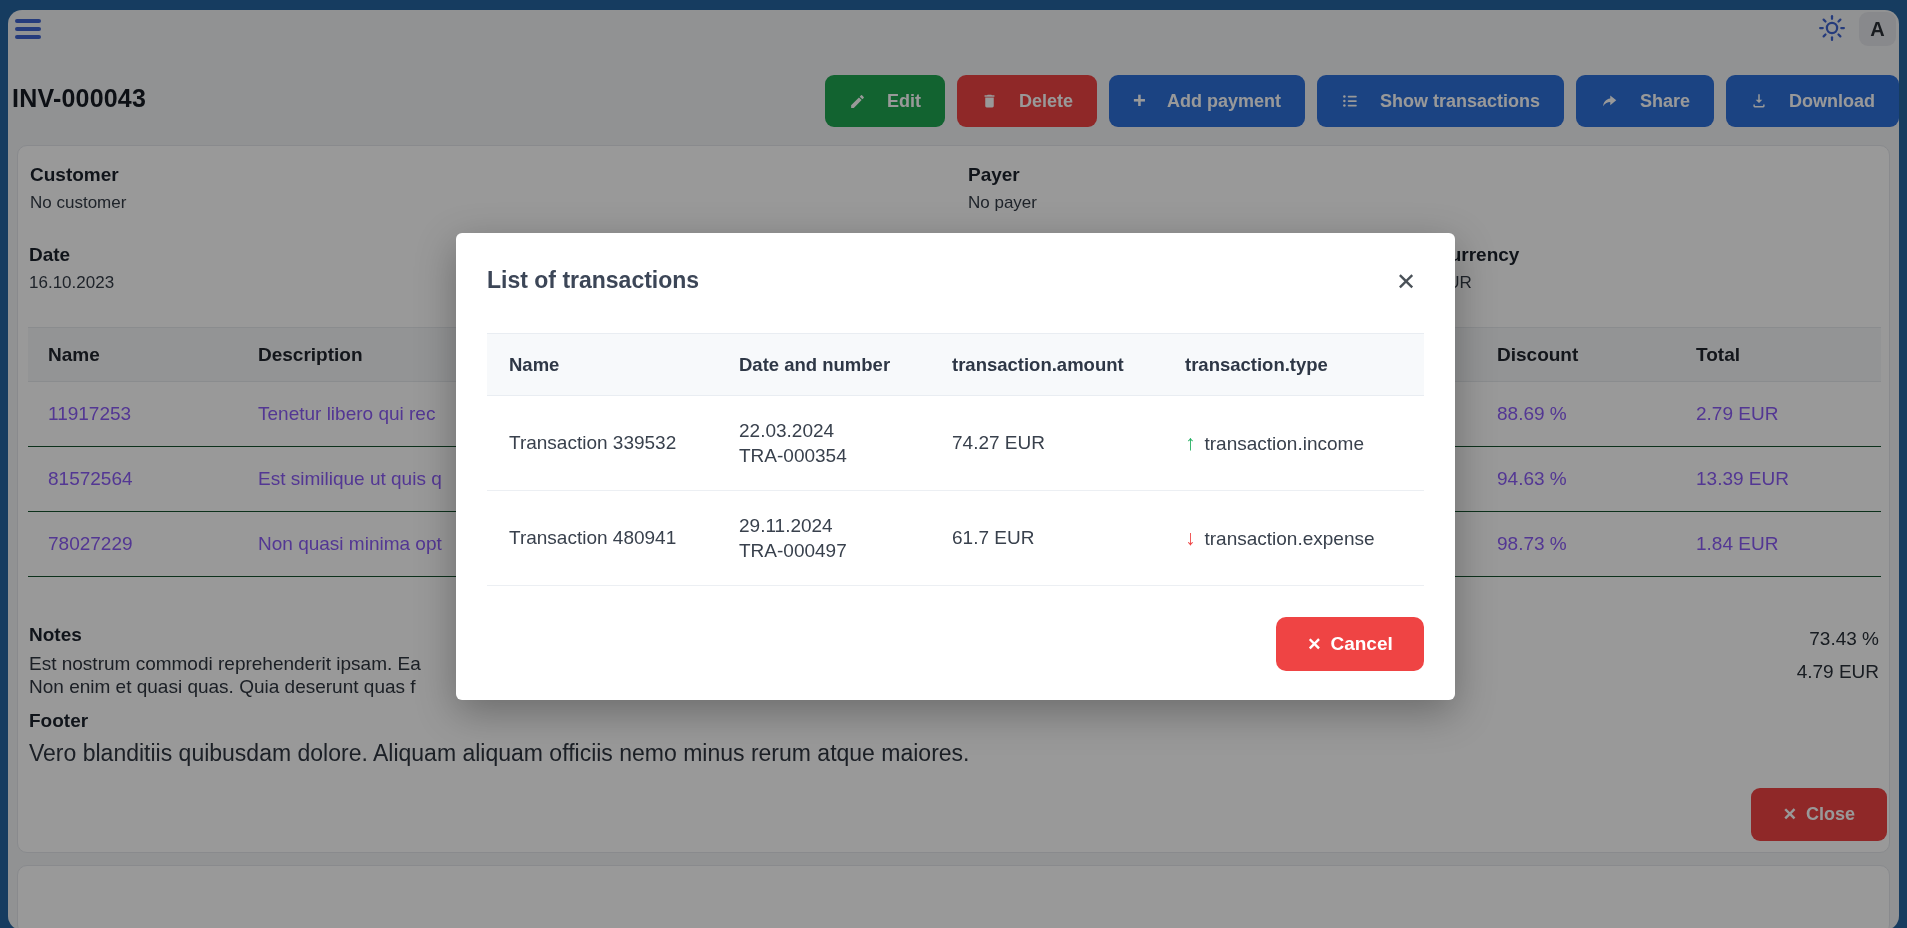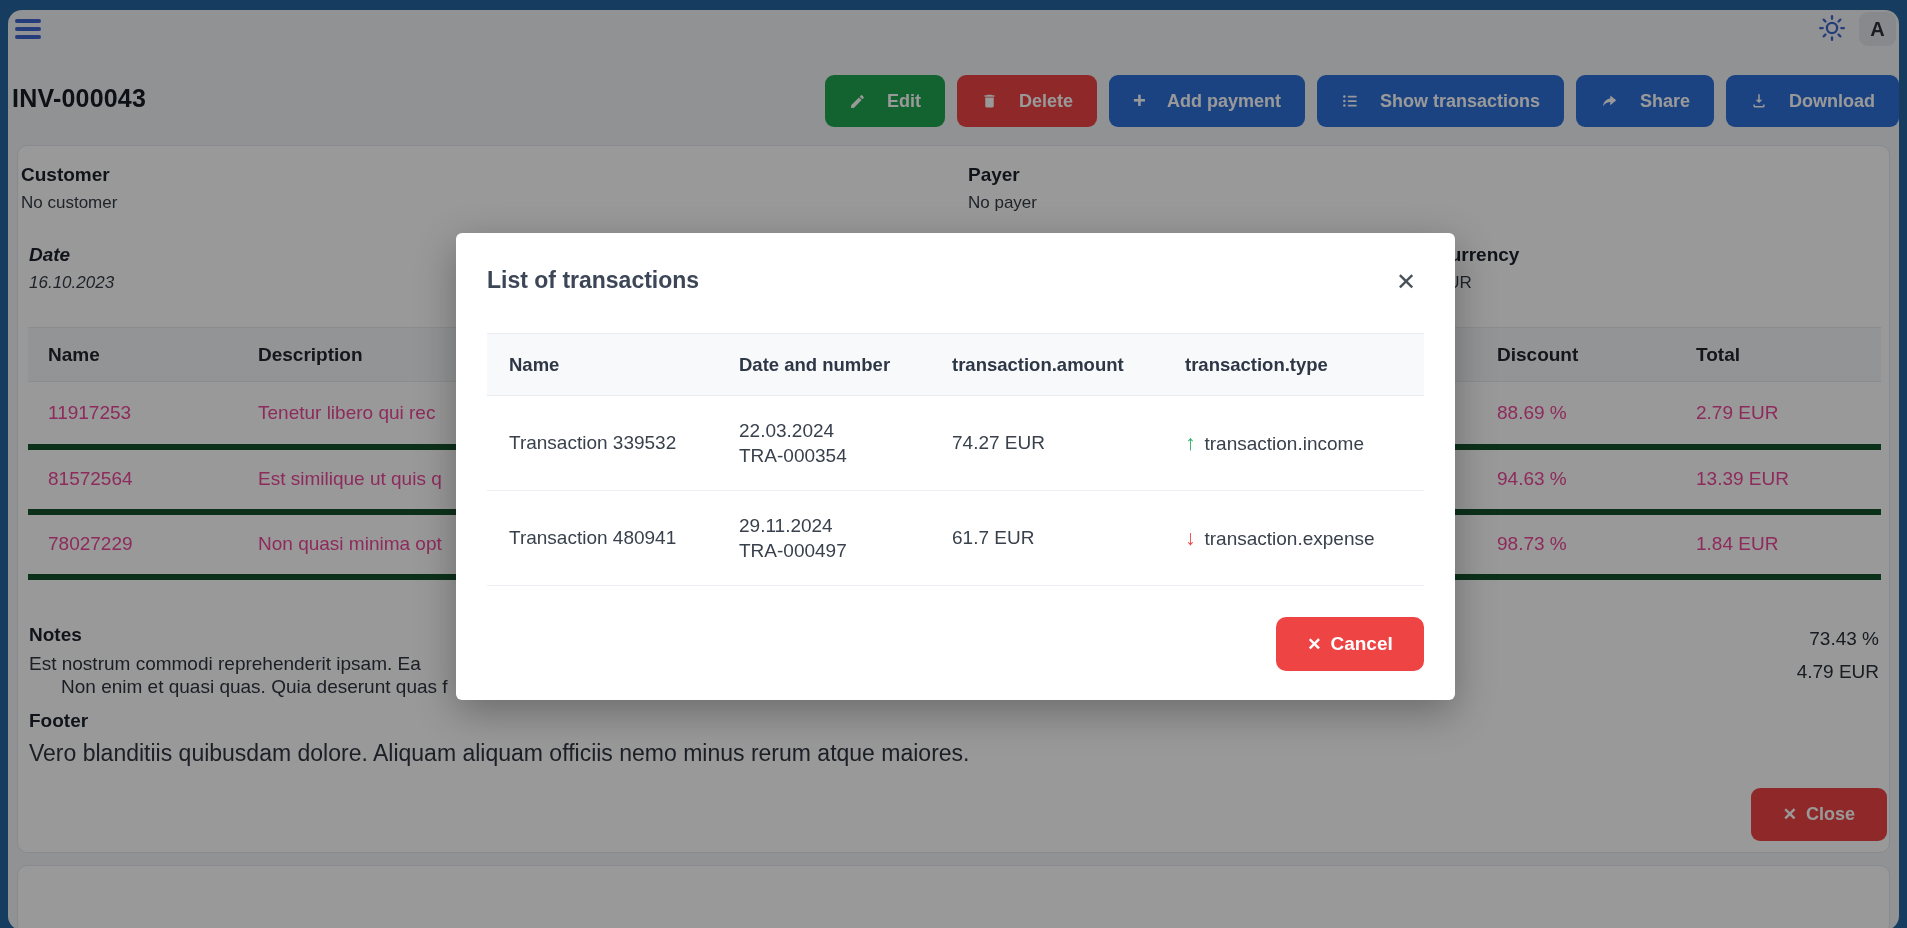--- a/index.html
+++ b/index.html
@@ -37,26 +37,26 @@
   #invoice-card { left:17px; top:145px; width:1873px; height:708px; }
   #bottom-card  { left:17px; top:865px; width:1873px; height:70px; }
 
   .field { position:absolute; }
   .field .lbl { font-size:19px; font-weight:700; color:#1b222c; }
   .field .val { font-size:17px; color:#343c47; margin-top:7px; }
 
   table.items { position:absolute; left:10px; top:181px; width:1853px; border-collapse:collapse; table-layout:fixed; }
   table.items thead th { height:54px; background:#f6f7f9; border-top:1px solid #e7e9ed; border-bottom:1px solid #e7e9ed;
                          text-align:left; padding-left:20px; font-size:19px; font-weight:700; color:#21262e; }
-  table.items tbody td { height:65px; padding-left:20px; font-size:19px; color:#ec4899;
-                         border-bottom:6px solid #14532d; white-space:nowrap; overflow:hidden; }
+  table.items tbody td { height:65px; padding-left:20px; font-size:19px; color:#8b5cf6;
+                         border-bottom:1px solid #14532d; white-space:nowrap; overflow:hidden; }
 
   .notes-label  { position:absolute; left:11px; top:478px; font-size:19px; font-weight:700; color:#1b222c; }
   .notes-line1  { position:absolute; left:11px; top:507px; font-size:19px; color:#2f3640; white-space:nowrap; }
-  .notes-line2  { position:absolute; left:11px; top:530px; font-size:19px; color:#2f3640; white-space:nowrap;margin-left:32px; }
+  .notes-line2  { position:absolute; left:11px; top:530px; font-size:19px; color:#2f3640; white-space:nowrap; }
   .totals { position:absolute; top:482px; right:10px; text-align:right; font-size:19px; color:#2a313a; }
   .totals div + div { margin-top:11px; }
   .footer-label { position:absolute; left:11px; top:564px; font-size:19px; font-weight:700; color:#1b222c; }
   .footer-text  { position:absolute; left:11px; top:594px; font-size:23px; color:#2f3640; }
 
   .close-btn { position:absolute; left:1733px; top:642px; width:136px; height:53px; background:#ef4444;
                border:none; border-radius:9px; color:#fff; font-family:"Liberation Sans",sans-serif;
                font-size:18px; font-weight:700; display:flex; align-items:center; justify-content:center; gap:9px; cursor:pointer; }
   .x-glyph { font-size:17px; font-weight:700; }
 
@@ -147,29 +147,29 @@
     <button class="btn btn-blue">
       <svg width="18" height="18" viewBox="0 0 24 24" fill="#fff">
           <path d="M11 3h2v7.2h3.4L12 14.6 7.6 10.2H11V3z"></path>
           <path d="M4.5 16.5v2.2a1.8 1.8 0 0 0 1.8 1.8h11.4a1.8 1.8 0 0 0 1.8-1.8v-2.2h-2v2H6.5v-2h-2z"></path>
         </svg>
       <span>Download</span>
     </button>
   </div>
 
   <div class="card" id="invoice-card">
-    <div class="field" style="left:3px; top:18px;">
+    <div class="field" style="left:12px; top:18px;">
       <div class="lbl">Customer</div>
       <div class="val">No customer</div>
     </div>
     <div class="field" style="left:950px; top:18px;">
       <div class="lbl">Payer</div>
       <div class="val">No payer</div>
     </div>
-    <div class="field" style="left:11px; top:98px;font-style:italic;">
+    <div class="field" style="left:11px; top:98px;">
       <div class="lbl">Date</div>
       <div class="val">16.10.2023</div>
     </div>
     <div class="field" style="left:1418px; top:98px;">
       <div class="lbl">Currency</div>
       <div class="val">EUR</div>
     </div>
 
     <table class="items">
       <colgroup>

